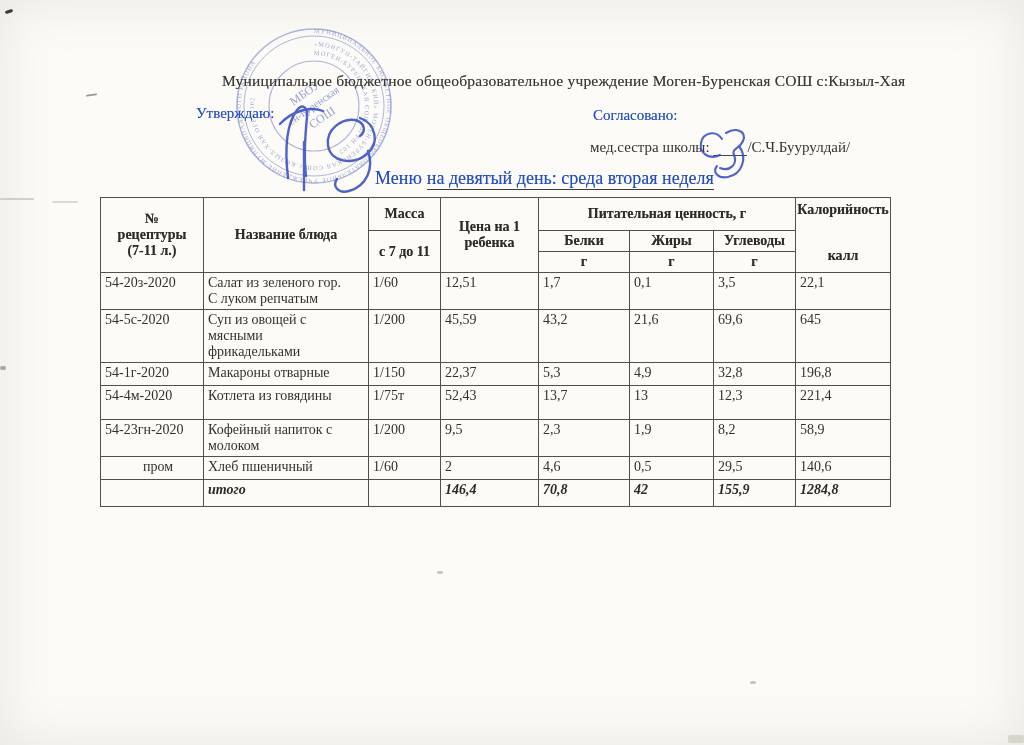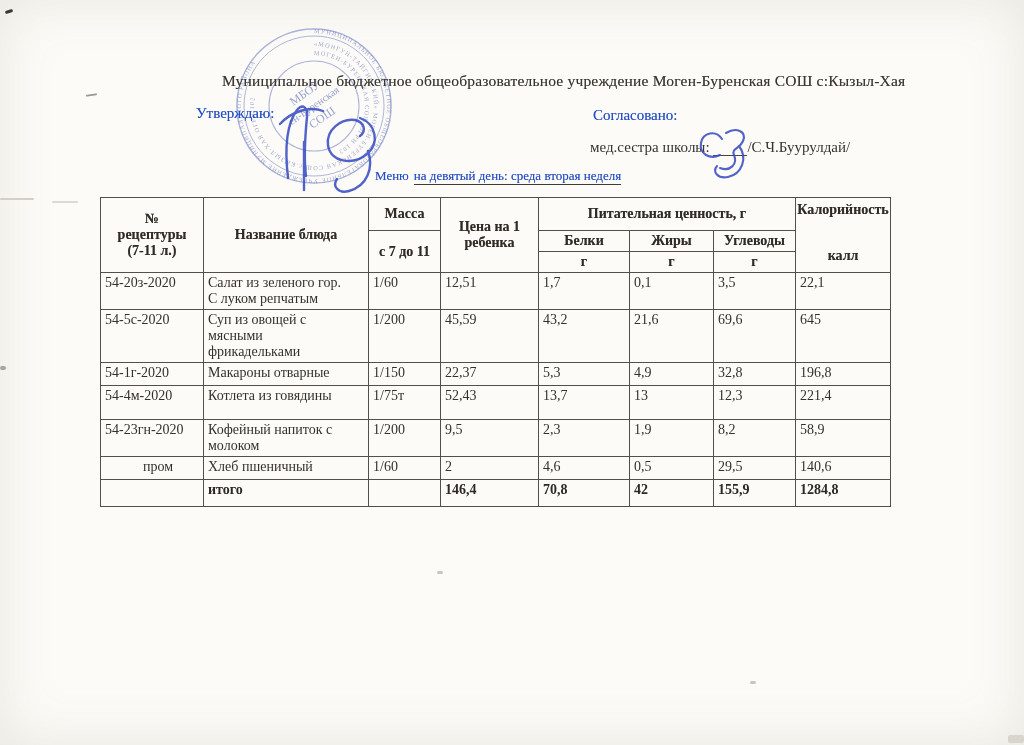--- a/index.html
+++ b/index.html
@@ -20,21 +20,21 @@
     text-shadow:0 0 .5px rgba(60,57,50,.55);white-space:nowrap;}
   .lbl{font-size:15px;color:#1d4ed8;text-shadow:0 0 .5px rgba(60,57,50,.5);white-space:nowrap;text-align:right;}
   .approve{left:196px;top:105px;}
   .agree{left:593px;top:107px;}
   .sigline{font-size:15px;white-space:nowrap;}
   .director-line{left:196px;top:137px;}
   .nurse-line{left:590px;top:139px;}
   .blank{display:inline-block;border-bottom:1.2px solid #4a463f;height:14px;vertical-align:bottom;}
   .blank.dir{width:64px;}
   .blank.nur{width:34px;}
-  .menu-line{left:375px;top:168px;font-size:13px;}
+  .menu-line{left:375px;top:168px;font-size:18px;}
   .menu-underline{border-bottom:1.4px solid #3f3b35;margin-left:5px;padding-bottom:1px;}
   
   table.menu{
     position:absolute;left:100px;top:197px;width:790px;
     border-collapse:collapse;table-layout:fixed;
     font-size:14px;color:#34312c;
   }
   table.menu th,table.menu td{
     border:1.4px solid #53504a;
     padding:2px 4px;
@@ -48,21 +48,21 @@
   td.recipe.center{text-align:center;padding-left:16px;}
   td.dish{text-align:left;vertical-align:top;padding-left:8px;white-space:pre-line;}
   td.num{vertical-align:top;padding-top:4px;}
   tr.total td{font-weight:bold;color:#2d2a25;}
   .cal-cell{display:flex;flex-direction:column;justify-content:space-between;
     height:62px;align-items:center;padding:2px 0 6px 0;}
   .cal-top{white-space:nowrap;}
   
   tr.hh1{height:33px;} tr.hh2{height:16px;} tr.hh3{height:21px;}
   tr.r0{height:37px;} tr.r1{height:52px;} tr.r2{height:23px;}
-  tr.r3{height:34px;} tr.r4{height:33px;} tr.r5{height:23px;} tr.rt{height:27px;}
+  tr.r3{height:34px;} tr.r4{height:33px;} tr.r5{height:23px;} tr.rt{height:27px;font-style:italic;}
   
   .stamp{left:232px;top:24px;width:165px;height:165px;}
   .sig-director{left:268px;top:82px;width:130px;height:112px;}
   .sig-nurse{left:690px;top:122px;width:76px;height:58px;}
   
   .speck{position:absolute;border-radius:2px;}
 </style>
 </head>
 <body>
 

